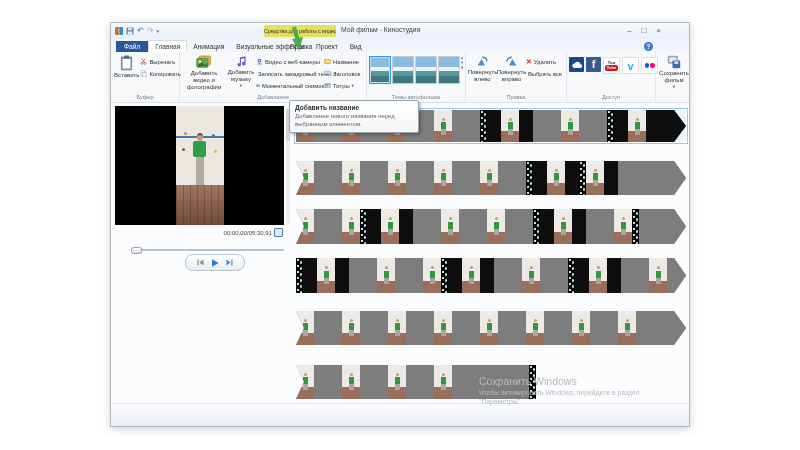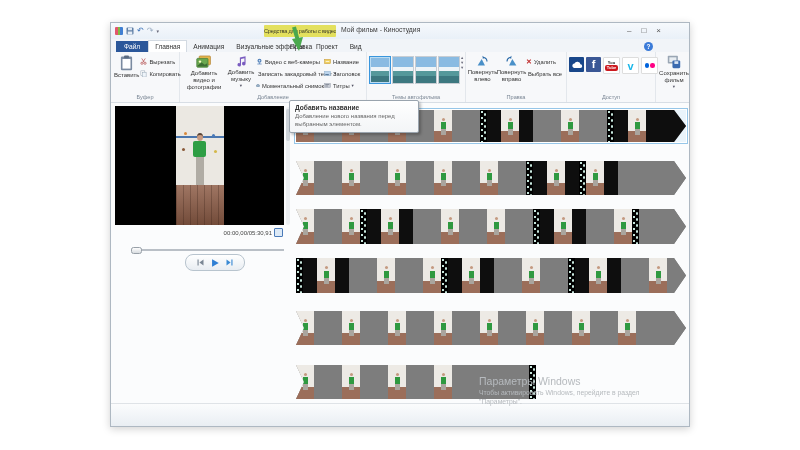--- a/index.html
+++ b/index.html
@@ -527,21 +527,21 @@
             <span class="seg seg-t"></span>
             <span class="seg seg-g"></span>
             <span class="seg seg-t"></span>
             <span class="seg seg-G"></span>
             <span class="seg seg-s"></span>
           </div>
         </div>
       </div>
 
   <div class="watermark">
-    <div class="wm1">Параметры Windows</div>
+    <div class="wm1">Сохранить Windows</div>
     <div class="wm2">Чтобы активировать Windows, перейдите в раздел</div>
     <div class="wm2">"Параметры".</div>
   </div>
 
   <div class="statusbar"></div>
 
   <div class="tooltip">
     <div class="tt-title">Добавить название</div>
     <div class="tt-body">Добавление нового названия перед выбранным элементом.</div>
   </div>

